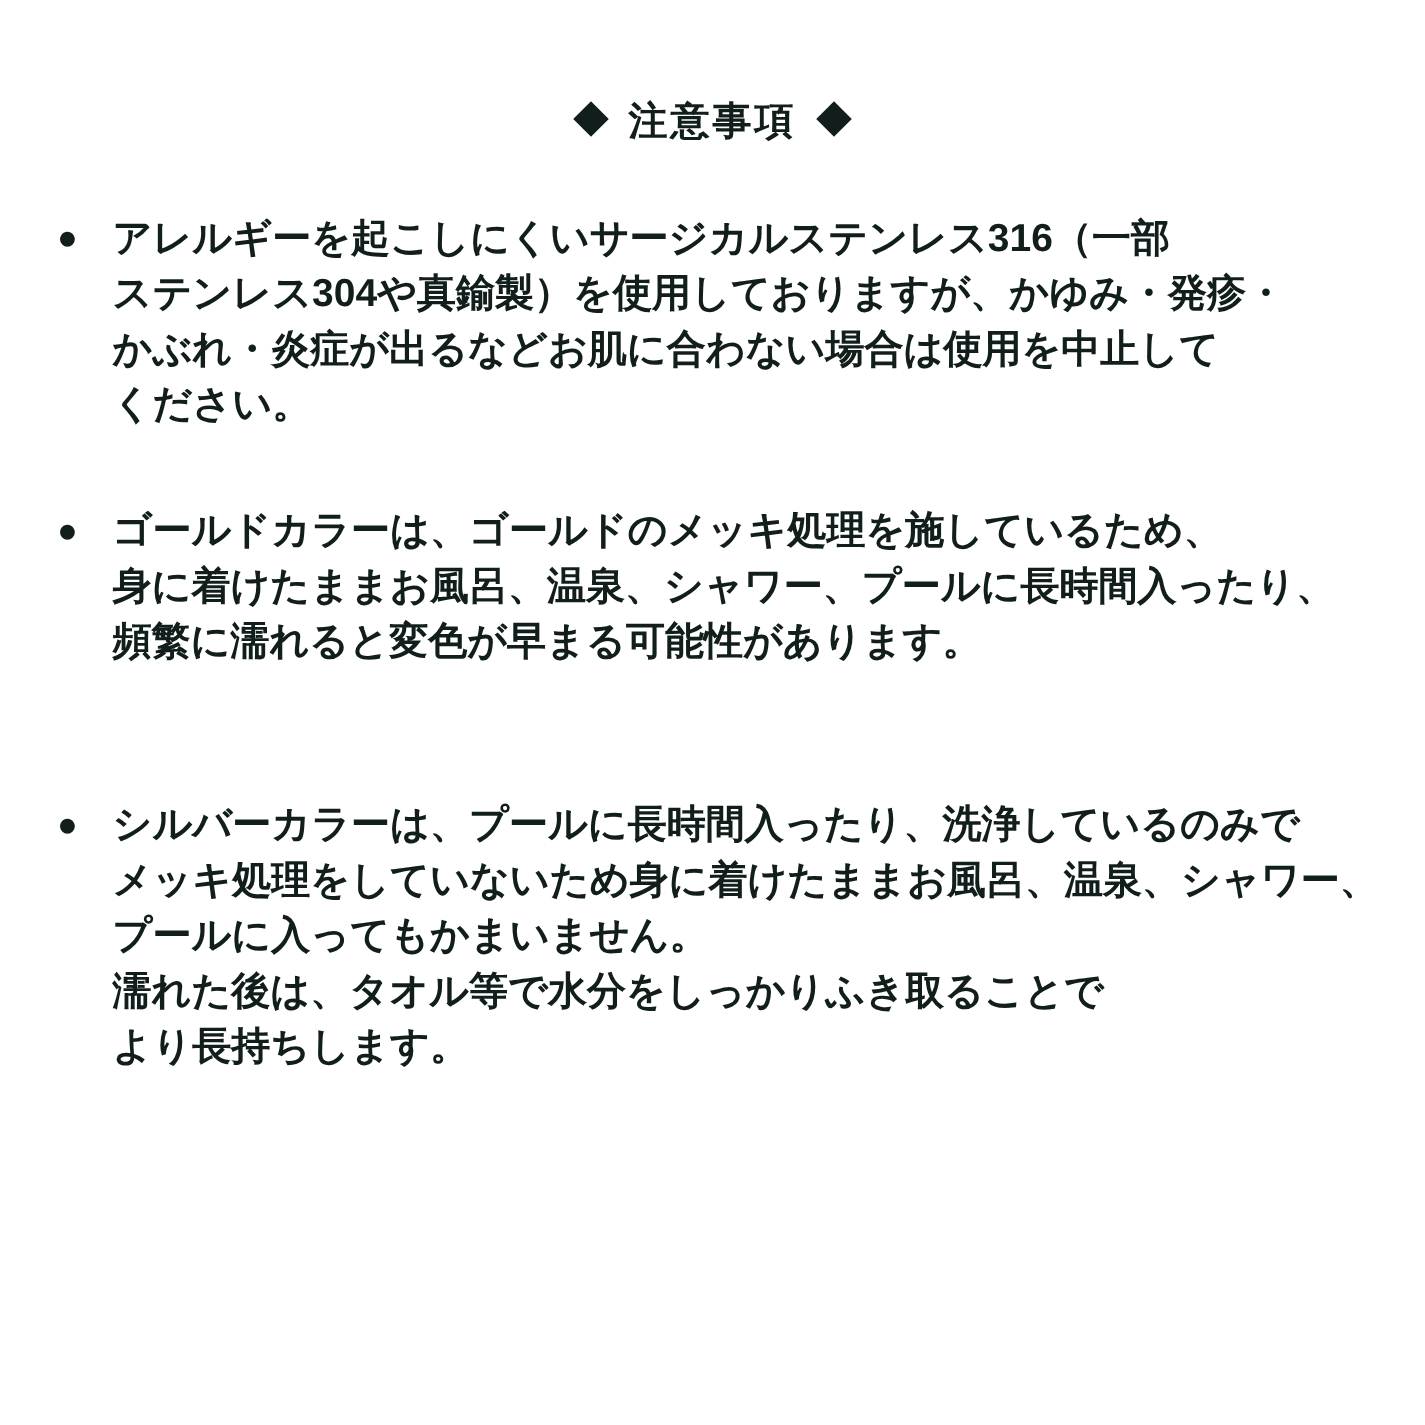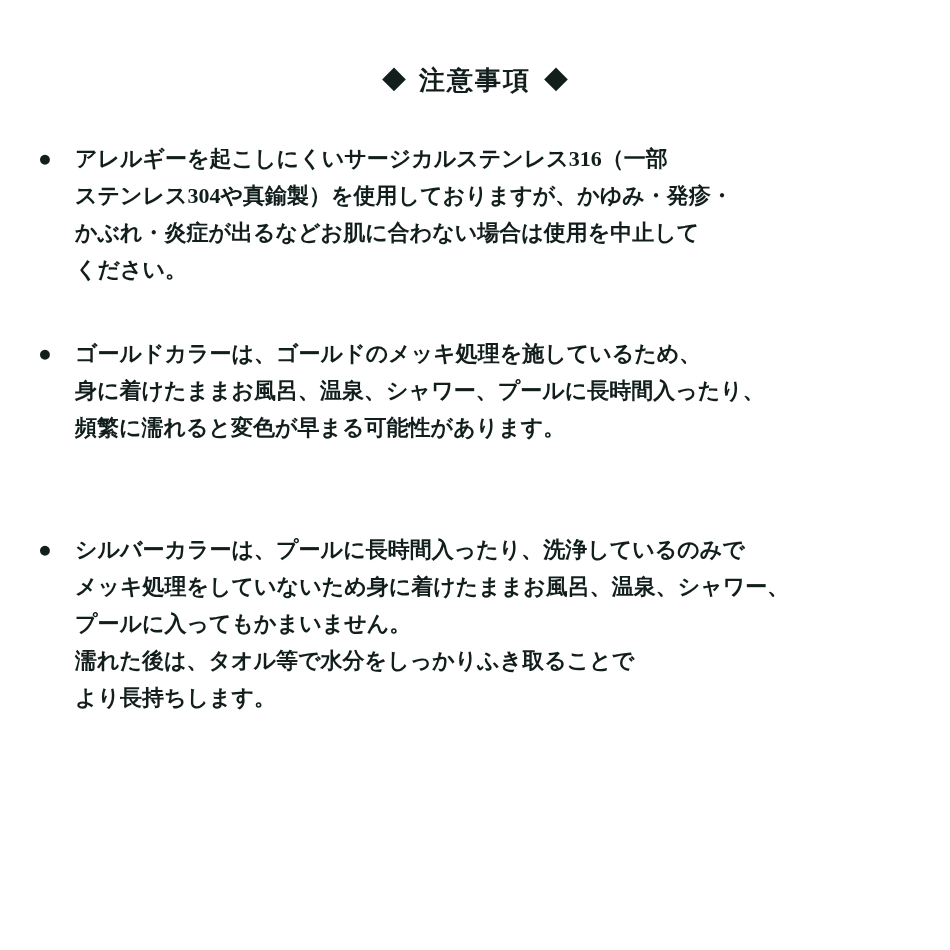--- a/index.html
+++ b/index.html
@@ -9,21 +9,21 @@
   * { margin: 0; padding: 0; box-sizing: border-box; }
   html, body {
     background: var(--bg-color);
   }
   .page {
     position: relative;
     width: 950px;
     height: 950px;
     background: var(--bg-color);
     color: var(--text-color);
-    font-family: Liberation Serif, serif;
+    font-family: Liberation Sans, sans-serif;
     font-weight: 700;
     overflow: hidden;
   }
   .title {
     position: absolute;
     top: 62px;
     left: 0;
     right: 0;
     text-align: center;
     font-size: 26px;
@@ -46,21 +46,21 @@
     align-items: flex-start;
   }
   .notice .bullet {
     flex: 0 0 37px;
     width: 37px;
     font-size: 23px;
     line-height: 37px;
   }
   .notice .notice-text {
     flex: 1 1 auto;
-    font-size: 22px;
+    font-size: 26px;
     line-height: 37px;
     white-space: pre-line;
     letter-spacing: 0;
   }
   .notice-1 { top: 140px; }
   .notice-2 { top: 335px; }
   .notice-3 { top: 531px; }
 </style>
 </head>
 <body>

